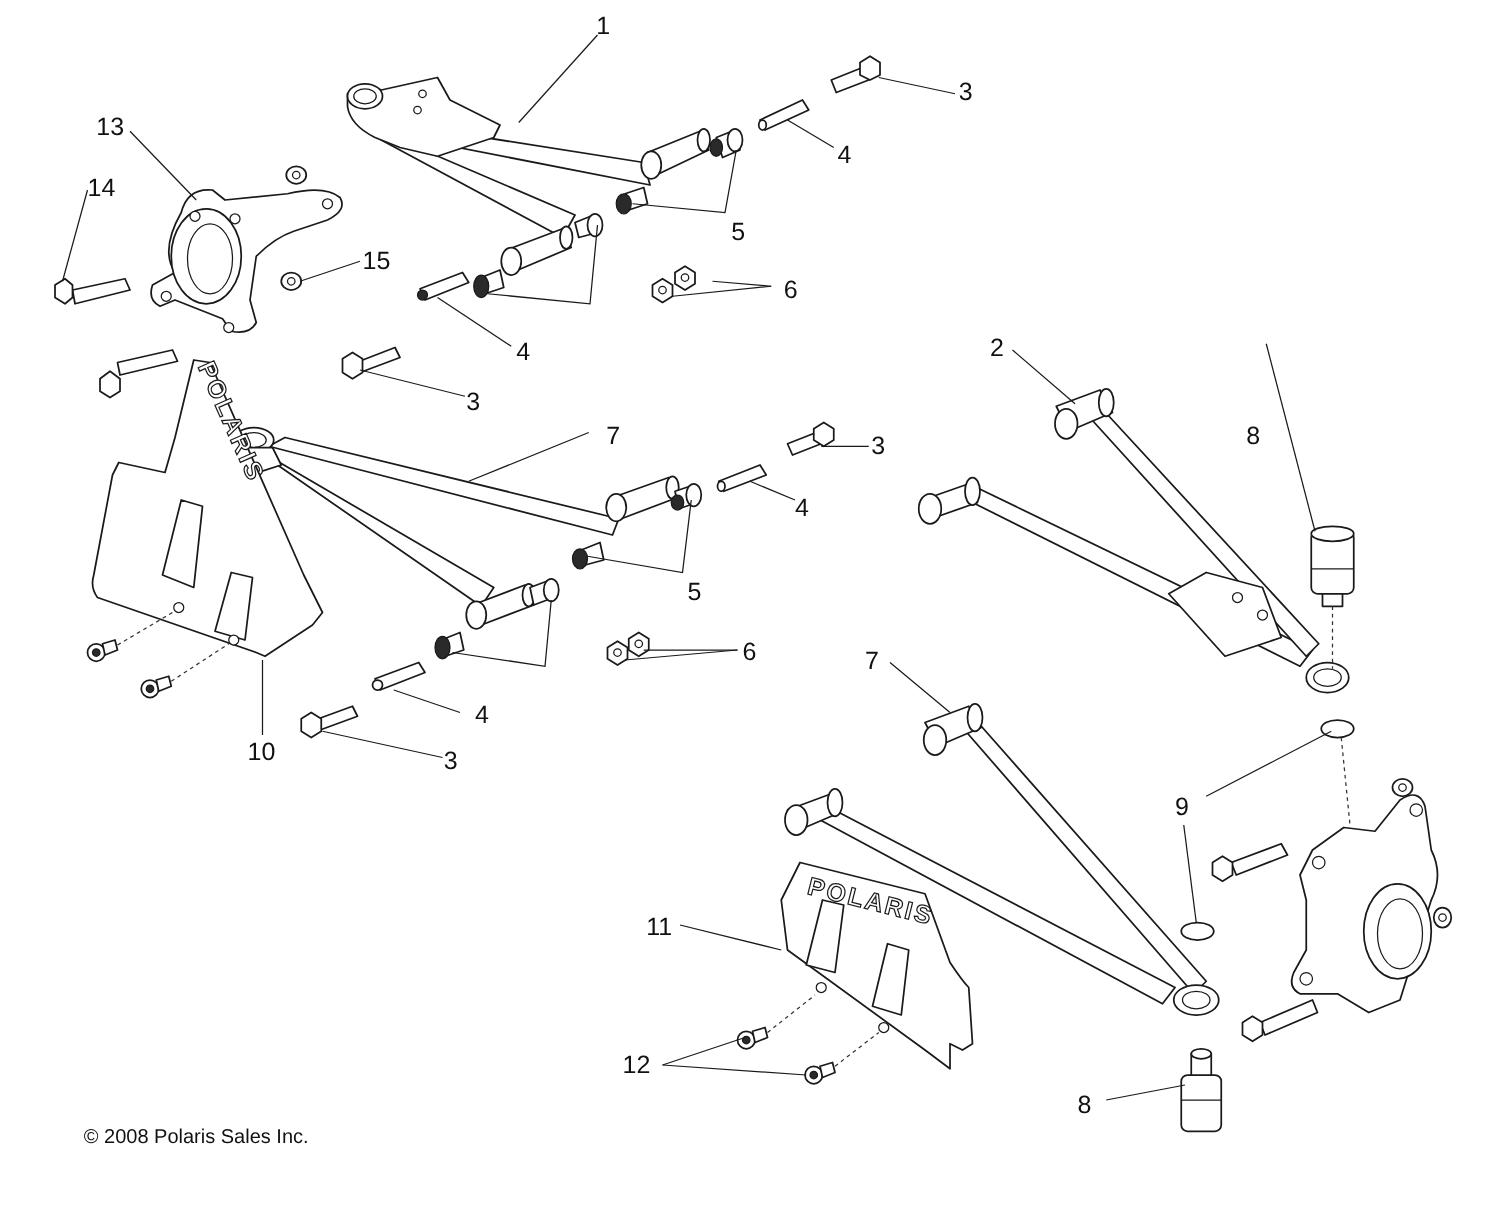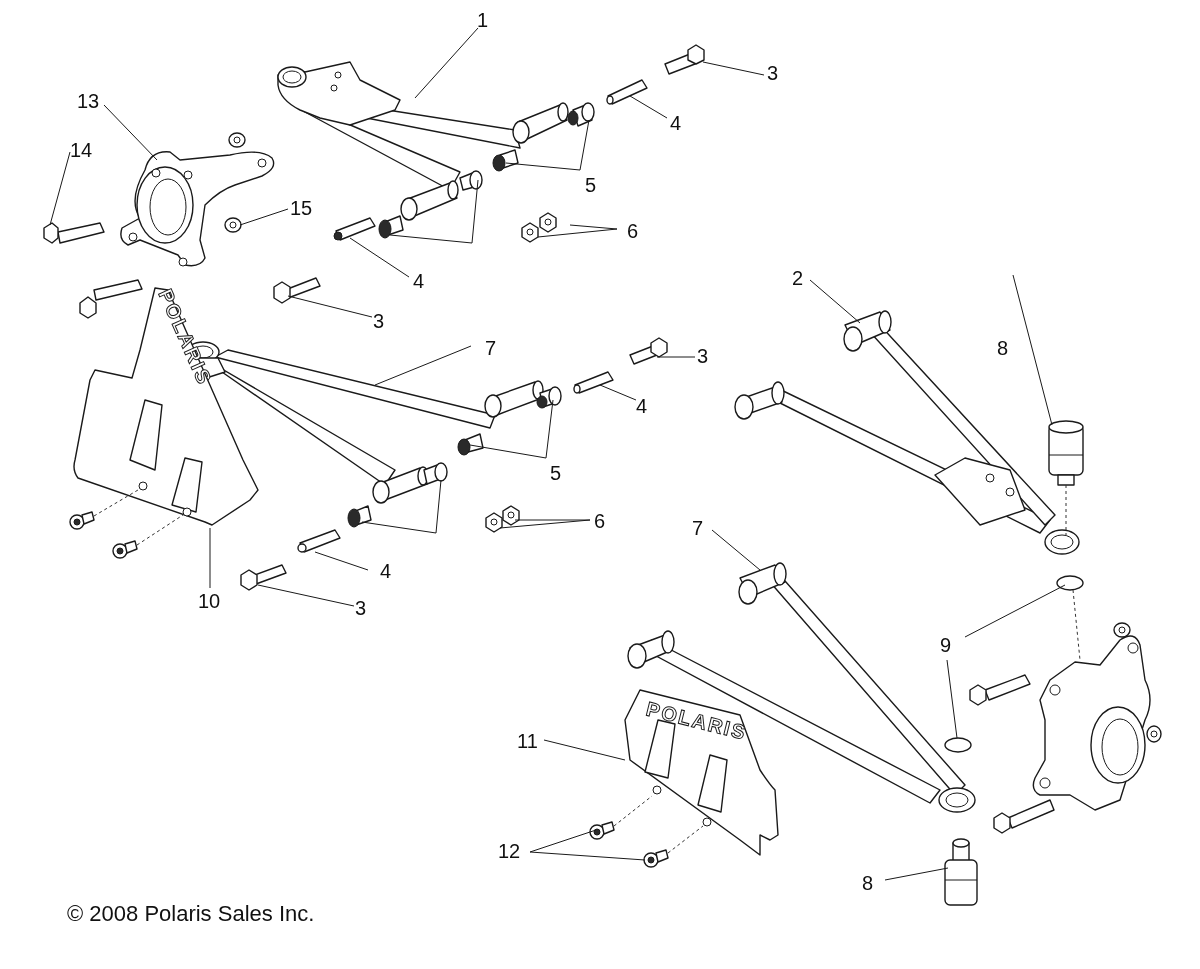--- a/index.html
+++ b/index.html
@@ -7,21 +7,21 @@
          font-family: "Liberation Sans", sans-serif; }
   #diagram { position: absolute; left: 0; top: 0; width: 1200px; height: 969px; }
   .part { fill: #ffffff; stroke: #1a1a1a; stroke-width: 1.4; stroke-linejoin: round; }
   .part-thin { fill: #ffffff; stroke: #1a1a1a; stroke-width: 1; }
   .dark { fill: #2a2a2a; stroke: #1a1a1a; stroke-width: 1; }
   .leader { stroke: #1a1a1a; stroke-width: 1; fill: none; }
   .dash { stroke: #333; stroke-width: 1; stroke-dasharray: 3 3; fill: none; }
   .callout { font-family: "Liberation Sans", sans-serif; font-size: 20px; fill: #111; }
   .logo { font-family: "Liberation Sans", sans-serif; font-size: 20px; font-weight: bold;
           fill: #ffffff; stroke: #1a1a1a; stroke-width: 1; letter-spacing: 2px; }
-  #copyright { position: absolute; left: 67px; top: 901px; font-size: 22px; color: #111;
+  #copyright { position: absolute; left: 67px; top: 901px; font-size: 16px; color: #111;
                font-family: "Liberation Sans", sans-serif; }
 </style>
 </head>
 <body>
 
 <svg id="diagram" viewBox="0 0 1200 969">
 
   <g>
     <path class="part" d="M145,170 Q150,150 170,152 L180,160 L230,155 Q260,148 272,158 Q278,168 262,176 L235,185 Q220,190 205,205 L200,240 L205,258 Q200,268 185,265 L178,255 L140,240 L128,245 Q118,240 122,228 L140,218 Q128,200 145,170 Z"></path>
     <ellipse class="part" cx="165" cy="205" rx="28" ry="38"></ellipse>

